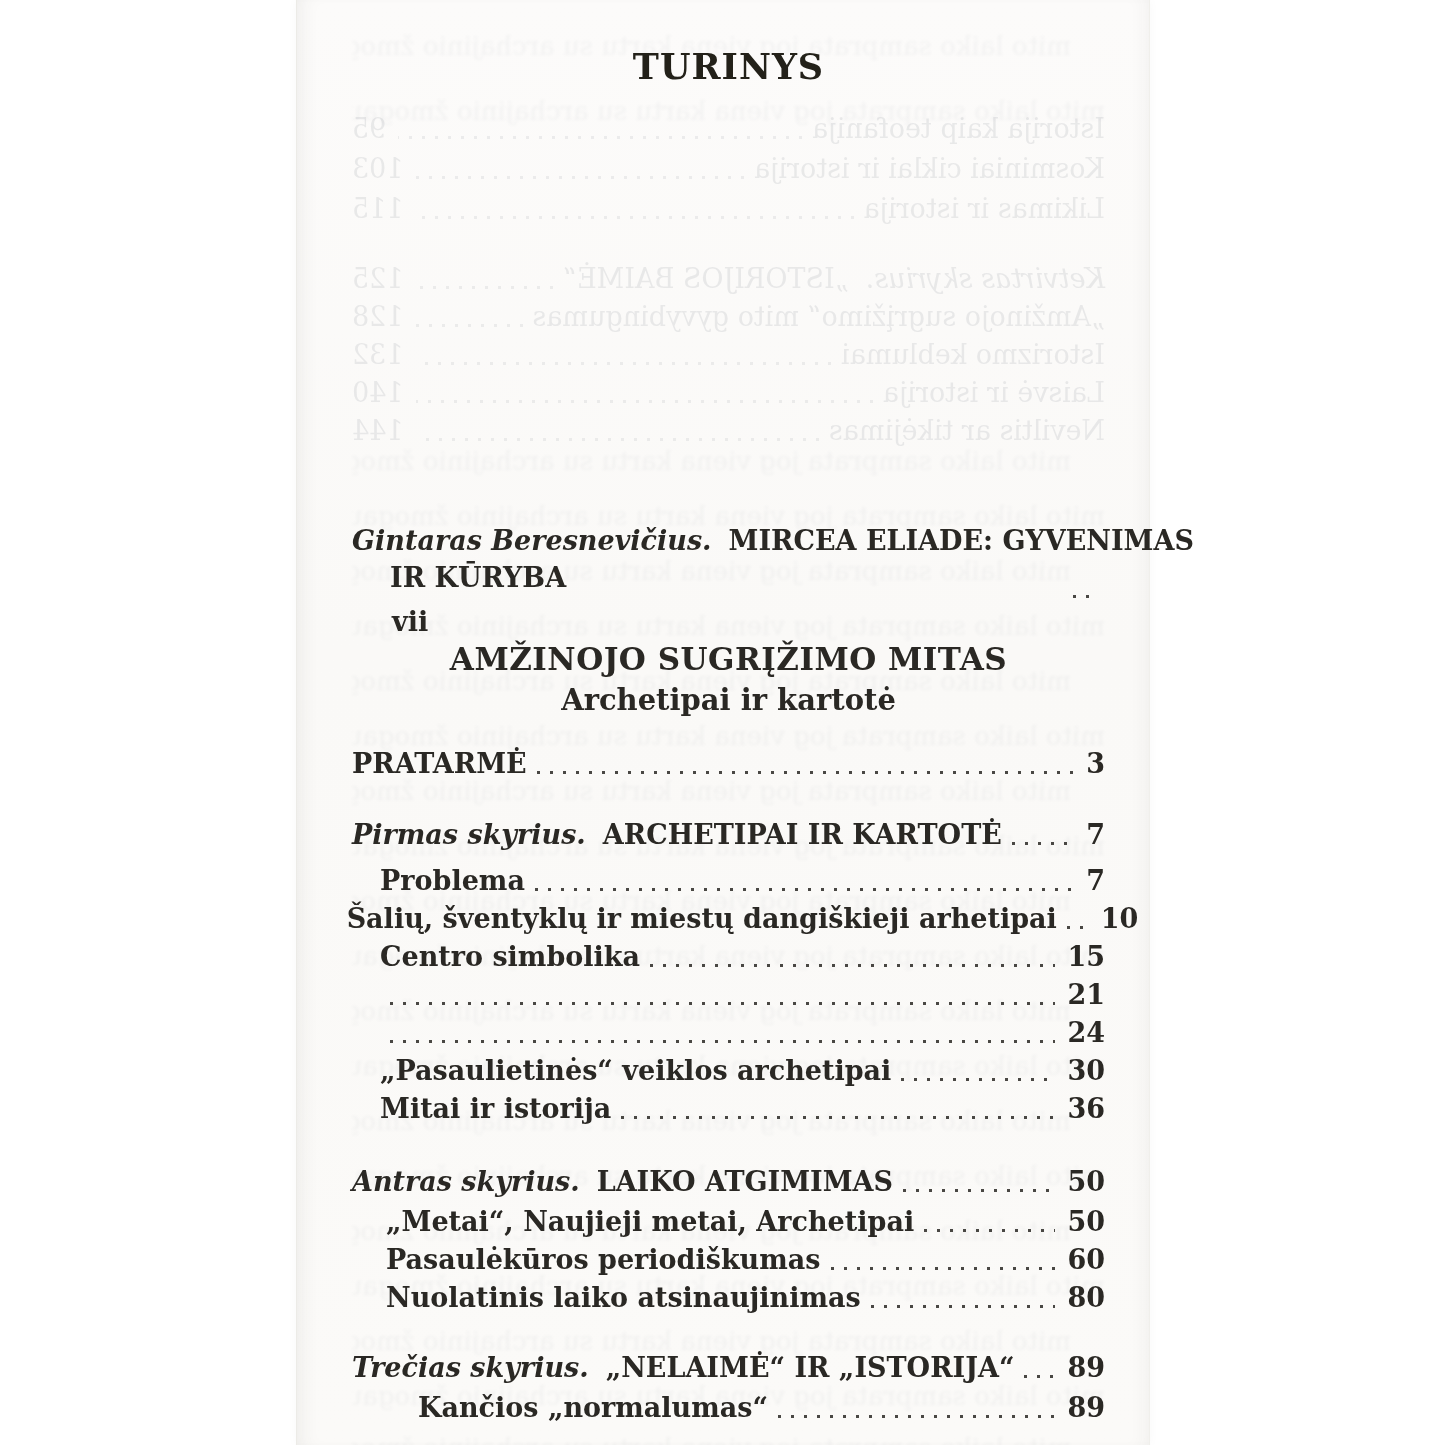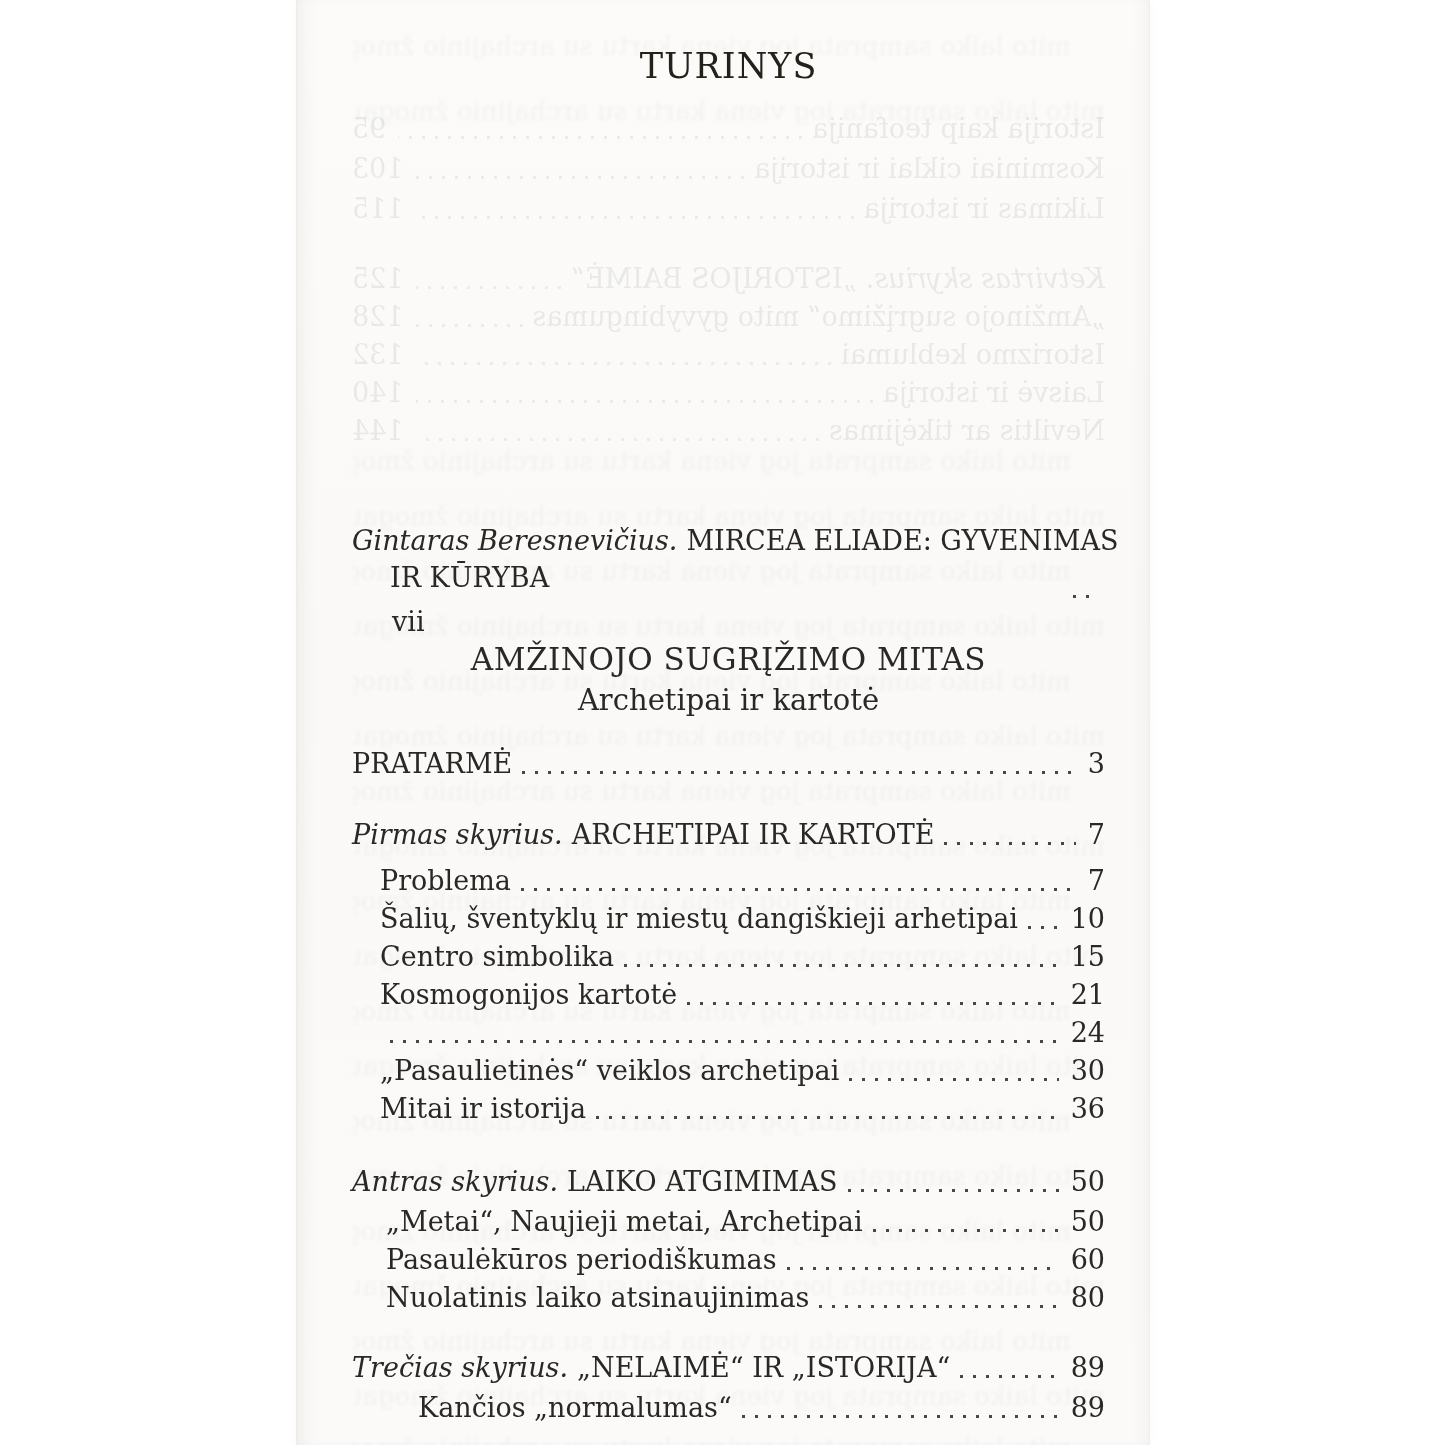--- a/index.html
+++ b/index.html
@@ -13,37 +13,37 @@
   .page{
     position:absolute;left:296px;top:0;width:852px;height:1445px;
     background:linear-gradient(180deg,#fcfbfa 0%,#faf9f7 45%,#fbfaf8 100%);
     border-left:1px solid #ecebe7;border-right:1px solid #f0efeb;
     box-shadow:inset 16px 0 22px -16px rgba(60,55,50,.10),
                inset -14px 0 20px -14px rgba(60,55,50,.07),
                0 0 10px rgba(0,0,0,.03);
   }
   .content,.bleed-layer{position:absolute;top:0;bottom:0;left:55px;right:44px;}
   .bleed-layer{z-index:1;}
-  .content{z-index:2;}
+  .content{z-index:2;font-weight:bold;}
 
   .row{
     position:absolute;left:0;right:0;display:flex;align-items:baseline;
     font-size:27px;line-height:34px;white-space:nowrap;
   }
   .row.block{display:block;}
   .center{position:absolute;left:0;right:0;text-align:center;white-space:nowrap;}
-  .it{font-style:italic;margin-right:9px;}
+  .it{font-style:italic;margin-right:17px;}
   .lbl{flex:0 0 auto;}
   .leader{
     flex:1 1 auto;height:3px;align-self:flex-end;margin:0 10px 7px 10px;min-width:22px;
     background-image:repeating-linear-gradient(to right,currentColor 0 3px,transparent 3px 13px);
     opacity:.85;
   }
   .num{flex:0 0 auto;padding-left:2px;}
-  .ind1{padding-left:28px;}
+  .ind1{padding-left:28px;justify-content:center;}
   .ind2{padding-left:34px;}
   .ind3{padding-left:66px;align-items:flex-end;}
   .indv{padding-left:38px;flex-direction:column;}
 
   .title{top:46px;font-size:35px;letter-spacing:1px;color:#232119;}
   .h1{top:641px;font-size:31px;letter-spacing:.5px;}
   .h2{top:683px;font-size:29px;}
 
   
   .bleed{color:#636b78;opacity:.12;filter:blur(.7px);transform:scaleX(-1);}
@@ -166,21 +166,20 @@
         <span class="lbl">Šalių, šventyklų ir miestų dangiškieji arhetipai</span>
         <span class="leader"></span>
         <span class="num">10</span>
       </div>
       <div class="row ind1" style="top:940px">
         <span class="lbl">Centro simbolika</span>
         <span class="leader"></span>
         <span class="num">15</span>
       </div>
       <div class="row ind1" style="top:978px">
-        <span class="lbl">Kosmogonijos kartotė</span>
         <span class="leader"></span>
         <span class="num">21</span>
       </div>
       <div class="row ind1" style="top:1016px">
         <span class="leader"></span>
         <span class="num">24</span>
       </div>
       <div class="row ind1" style="top:1054px">
         <span class="lbl">„Pasaulietinės“ veiklos archetipai</span>
         <span class="leader"></span>

